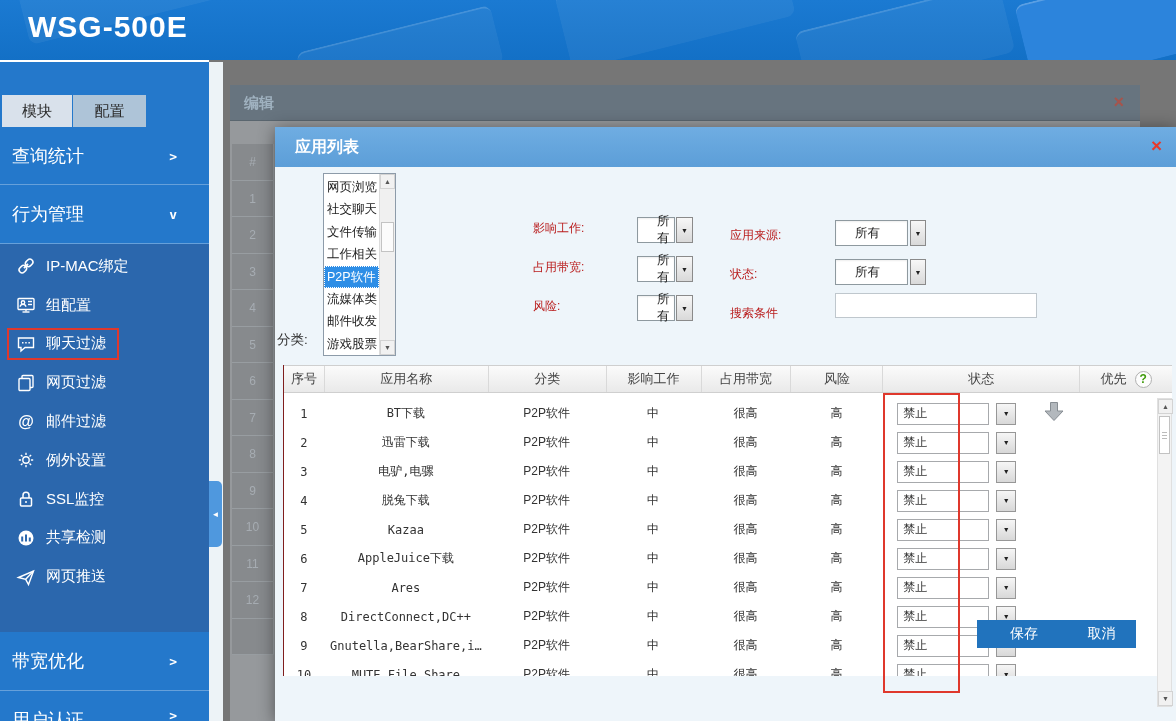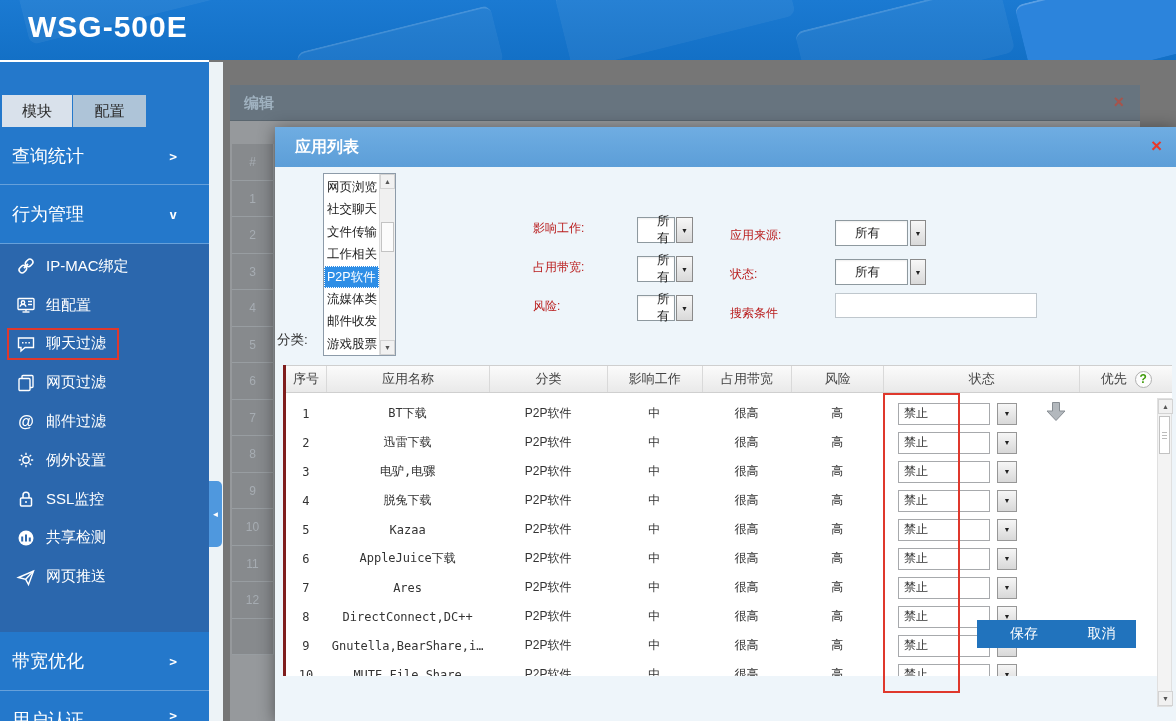--- a/index.html
+++ b/index.html
@@ -67,21 +67,21 @@
   
   .flabel { position:absolute; font-size:12px; color:#b91c1c; white-space:nowrap; }
   .combo { position:absolute; height:26px; display:flex; align-items:center; }
   .cfield { height:26px; background:#fff; border:1px solid #8e999f; box-shadow:inset 0 1px 2px rgba(0,0,0,.07); font-size:12.5px; color:#222; padding-left:19px; display:flex; align-items:center; }
   .cbtn { height:26px; background:linear-gradient(180deg,#f7f7f7,#d9d9d9); border:1px solid #8a8a8a; color:#222; font-size:7px; display:flex; align-items:center; justify-content:center; cursor:pointer; }
   .combo-s .cfield { width:38px; } .combo-s .cbtn { width:17px; margin-left:1px; }
   .combo-w .cfield { width:73px; } .combo-w .cbtn { width:16px; margin-left:2px; }
   .search { position:absolute; left:560px; top:126px; width:202px; height:25px; background:#fff; border:1px solid #bfc7cd; font-size:13px; padding:0 5px; font-family:inherit; }
 
   
-  .tbl { position:absolute; left:8px; top:198px; width:889px; height:311px; background:#fff; border-left:3px solid #7f1d1d; overflow:hidden; }
+  .tbl { position:absolute; left:8px; top:198px; width:889px; height:311px; background:#fff; border-left:1px solid #7f1d1d; overflow:hidden; }
   .thead { display:flex; height:28px; background:linear-gradient(180deg,#fbfbfb,#e9e9e9); border-top:1px solid #cfcfcf; border-bottom:1px solid #cfcfcf; }
   .th { display:flex; align-items:center; justify-content:center; font-size:13px; color:#444; }
   .th + .th { border-left:1px solid #d9d9d9; }
   .c1{width:40px;} .c2{width:164px;} .c3{width:118px;} .c4{width:95px;} .c5{width:90px;} .c6{width:92px;} .c7{width:197px;} .c8{width:93px;}
   .tbody { padding-top:6px; }
   .trow { position:relative; display:flex; height:29px; }
   .td { display:flex; align-items:center; justify-content:center; font-size:12px; color:#333; }
   .td.c1, .td.c2 { font-family:"DejaVu Sans Mono","Liberation Mono",monospace; font-size:12px; }
   .td.c7 { justify-content:flex-start; }
   .st-combo { margin-left:15px; display:flex; align-items:center; }

